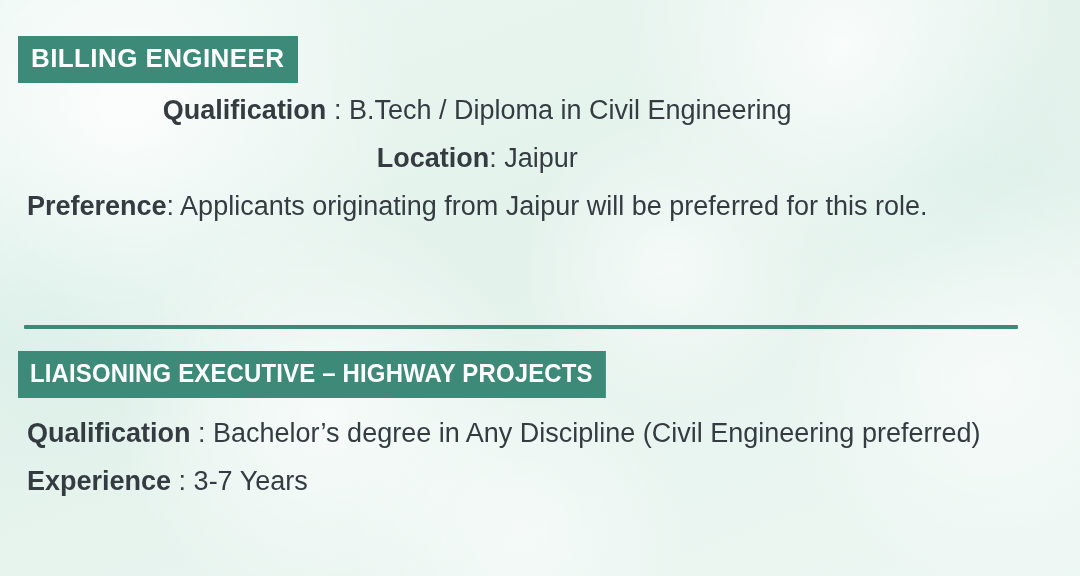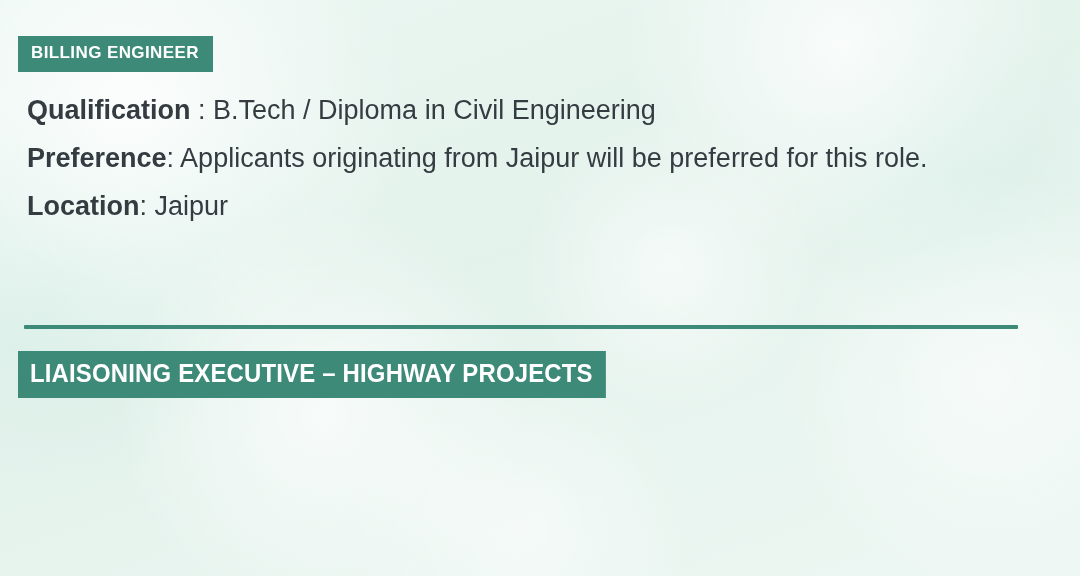--- a/index.html
+++ b/index.html
@@ -34,21 +34,21 @@
 
   .badge {
     display: inline-block;
     background: #3d8a78;
     color: #ffffff;
     padding: 7px 14px 9px 13px;
     letter-spacing: 0.2px;
     white-space: nowrap;
     font-weight: bold;
   }
-  .badge-wide { font-size: 17px; letter-spacing: 0.4px; }
+  .badge-wide { font-size: 26px; letter-spacing: 0.4px; }
   .badge-narrow {
     font-size: 26px;
     letter-spacing: 0.2px;
     transform: scaleX(0.92);
     transform-origin: left center;
   }
 
   .line {
     color: #343c41;
     font-size: 27px;
@@ -60,21 +60,21 @@
 
   .divider {
     position: absolute;
     background: #3d8a78;
     height: 4px;
     border-radius: 1px;
   }
 
   
   #badge-1-wrap { position: absolute; left: 18px; top: 36px; }
-  #body-1 { position: absolute; left: 27px; top: 86px; }
+  #body-1 { position: absolute; left: 27px; top: 86px; text-align: center; }
   #divider-1 { left: 24px; top: 325px; width: 994px; }
   #badge-2-wrap { position: absolute; left: 18px; top: 351px; }
   #body-2 { position: absolute; left: 27px; top: 409px; }
 </style>
 </head>
 <body>
 
 <div id="poster">
 
   <div id="badge-1-wrap">
@@ -82,35 +82,41 @@
   </div>
 
   <div id="body-1">
 
     <div class="line">
       <span class="lbl">Qualification</span><span class="val"> : </span><span class="val">B.Tech / Diploma in Civil Engineering</span>
     </div>
 
 
     <div class="line">
-      <span class="lbl">Preference</span><span class="val">: </span><span class="val">Applicants originating from Jaipur will be preferred for this role.</span>
+      <span class="lbl">Location</span><span class="val">: </span><span class="val">Jaipur</span>
     </div>
 
     <div class="line">
-      <span class="lbl">Location</span><span class="val">: </span><span class="val">Jaipur</span>
+      <span class="lbl">Preference</span><span class="val">: </span><span class="val">Applicants originating from Jaipur will be preferred for this role.</span>
     </div>
 
   </div>
 
   <div class="divider" id="divider-1"></div>
 
   <div id="badge-2-wrap">
     <span class="badge badge-narrow">LIAISONING EXECUTIVE – HIGHWAY PROJECTS</span>
   </div>
 
   <div id="body-2">
 
+    <div class="line">
+      <span class="lbl">Qualification</span><span class="val"> : </span><span class="val">Bachelor’s degree in Any Discipline (Civil Engineering preferred)</span>
+    </div>
 
+    <div class="line">
+      <span class="lbl">Experience</span><span class="val"> : </span><span class="val">3-7 Years</span>
+    </div>
 
 
   </div>
 
 </div>
 
 </body></html>

